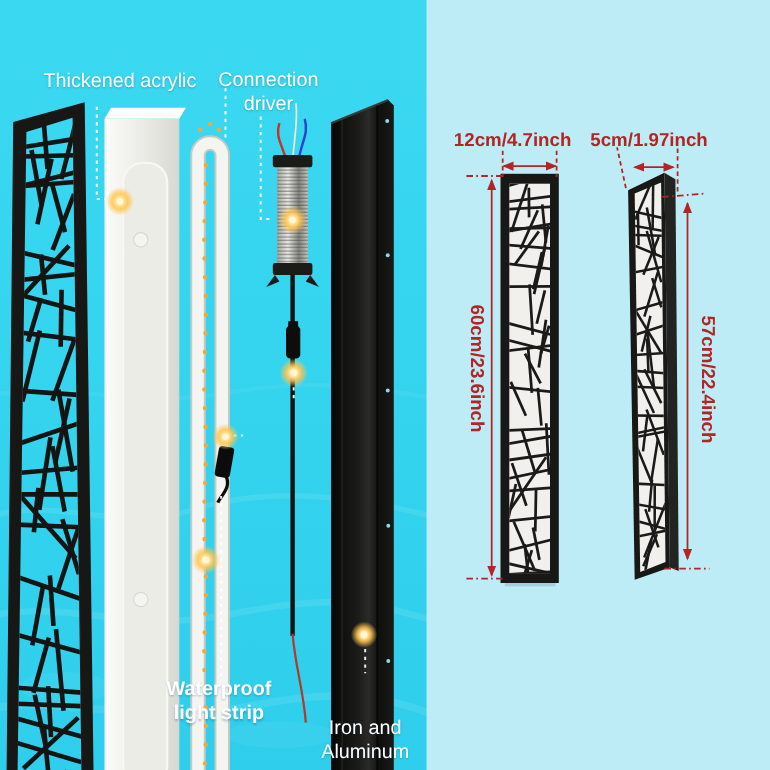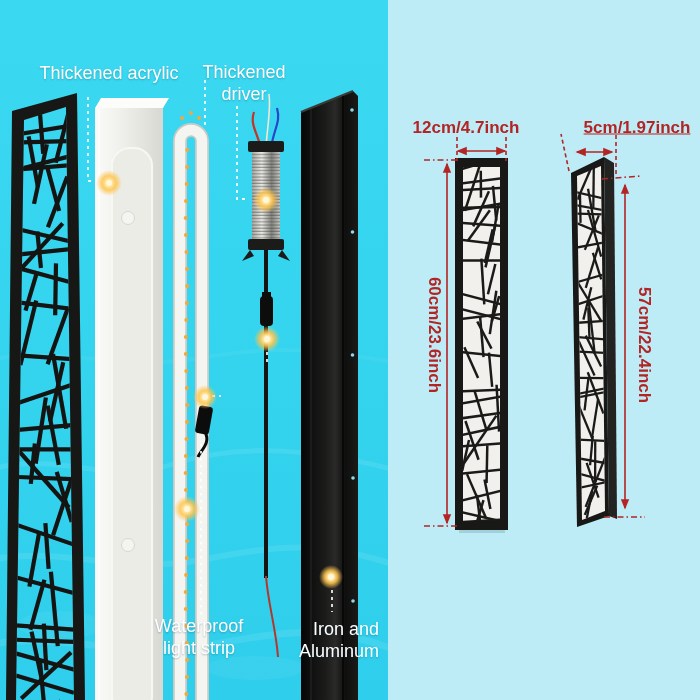--- a/index.html
+++ b/index.html
@@ -388,22 +388,22 @@
         <circle cx="187" cy="509" r="13" fill="url(#glowG)"></circle>
         <circle cx="187" cy="509" r="3" fill="#fff7dc"></circle>
       </g>
   <g>
         <circle cx="331" cy="577" r="12" fill="url(#glowG)"></circle>
         <circle cx="331" cy="577" r="3" fill="#fff7dc"></circle>
       </g>
 </svg>
 
 <div class="lbl big" style="left:109px;top:74px;white-space:nowrap;">Thickened acrylic</div>
-<div class="lbl big" style="left:244px;top:84px;width:112px;">Thickened driver</div>
-<div class="lbl big" style="left:199px;top:638px;width:112px;">Waterproof light strip</div>
-<div class="lbl big" style="left:332px;top:641px;width:94px;text-align:right;">Iron and Aluminum</div>
+<div class="lbl big" style="left:244px;top:84px;width:112px;">Connection driver</div>
+<div class="lbl big" style="left:199px;top:638px;width:112px;font-weight:bold;">Waterproof light strip</div>
+<div class="lbl big" style="left:332px;top:673px;width:94px;">Iron and Aluminum</div>
 
 <div class="dim" style="left:466px;top:127px;">12cm/4.7inch</div>
-<div class="dim" style="left:637px;top:127px;text-decoration:underline;">5cm/1.97inch</div>
+<div class="dim" style="left:590px;top:127px;">5cm/1.97inch</div>
 <div class="dim vert" style="left:434px;top:335px;">60cm/23.6inch</div>
 <div class="dim vert" style="left:644px;top:345px;">57cm/22.4inch</div>
 
 </div>
 
 </body></html>

